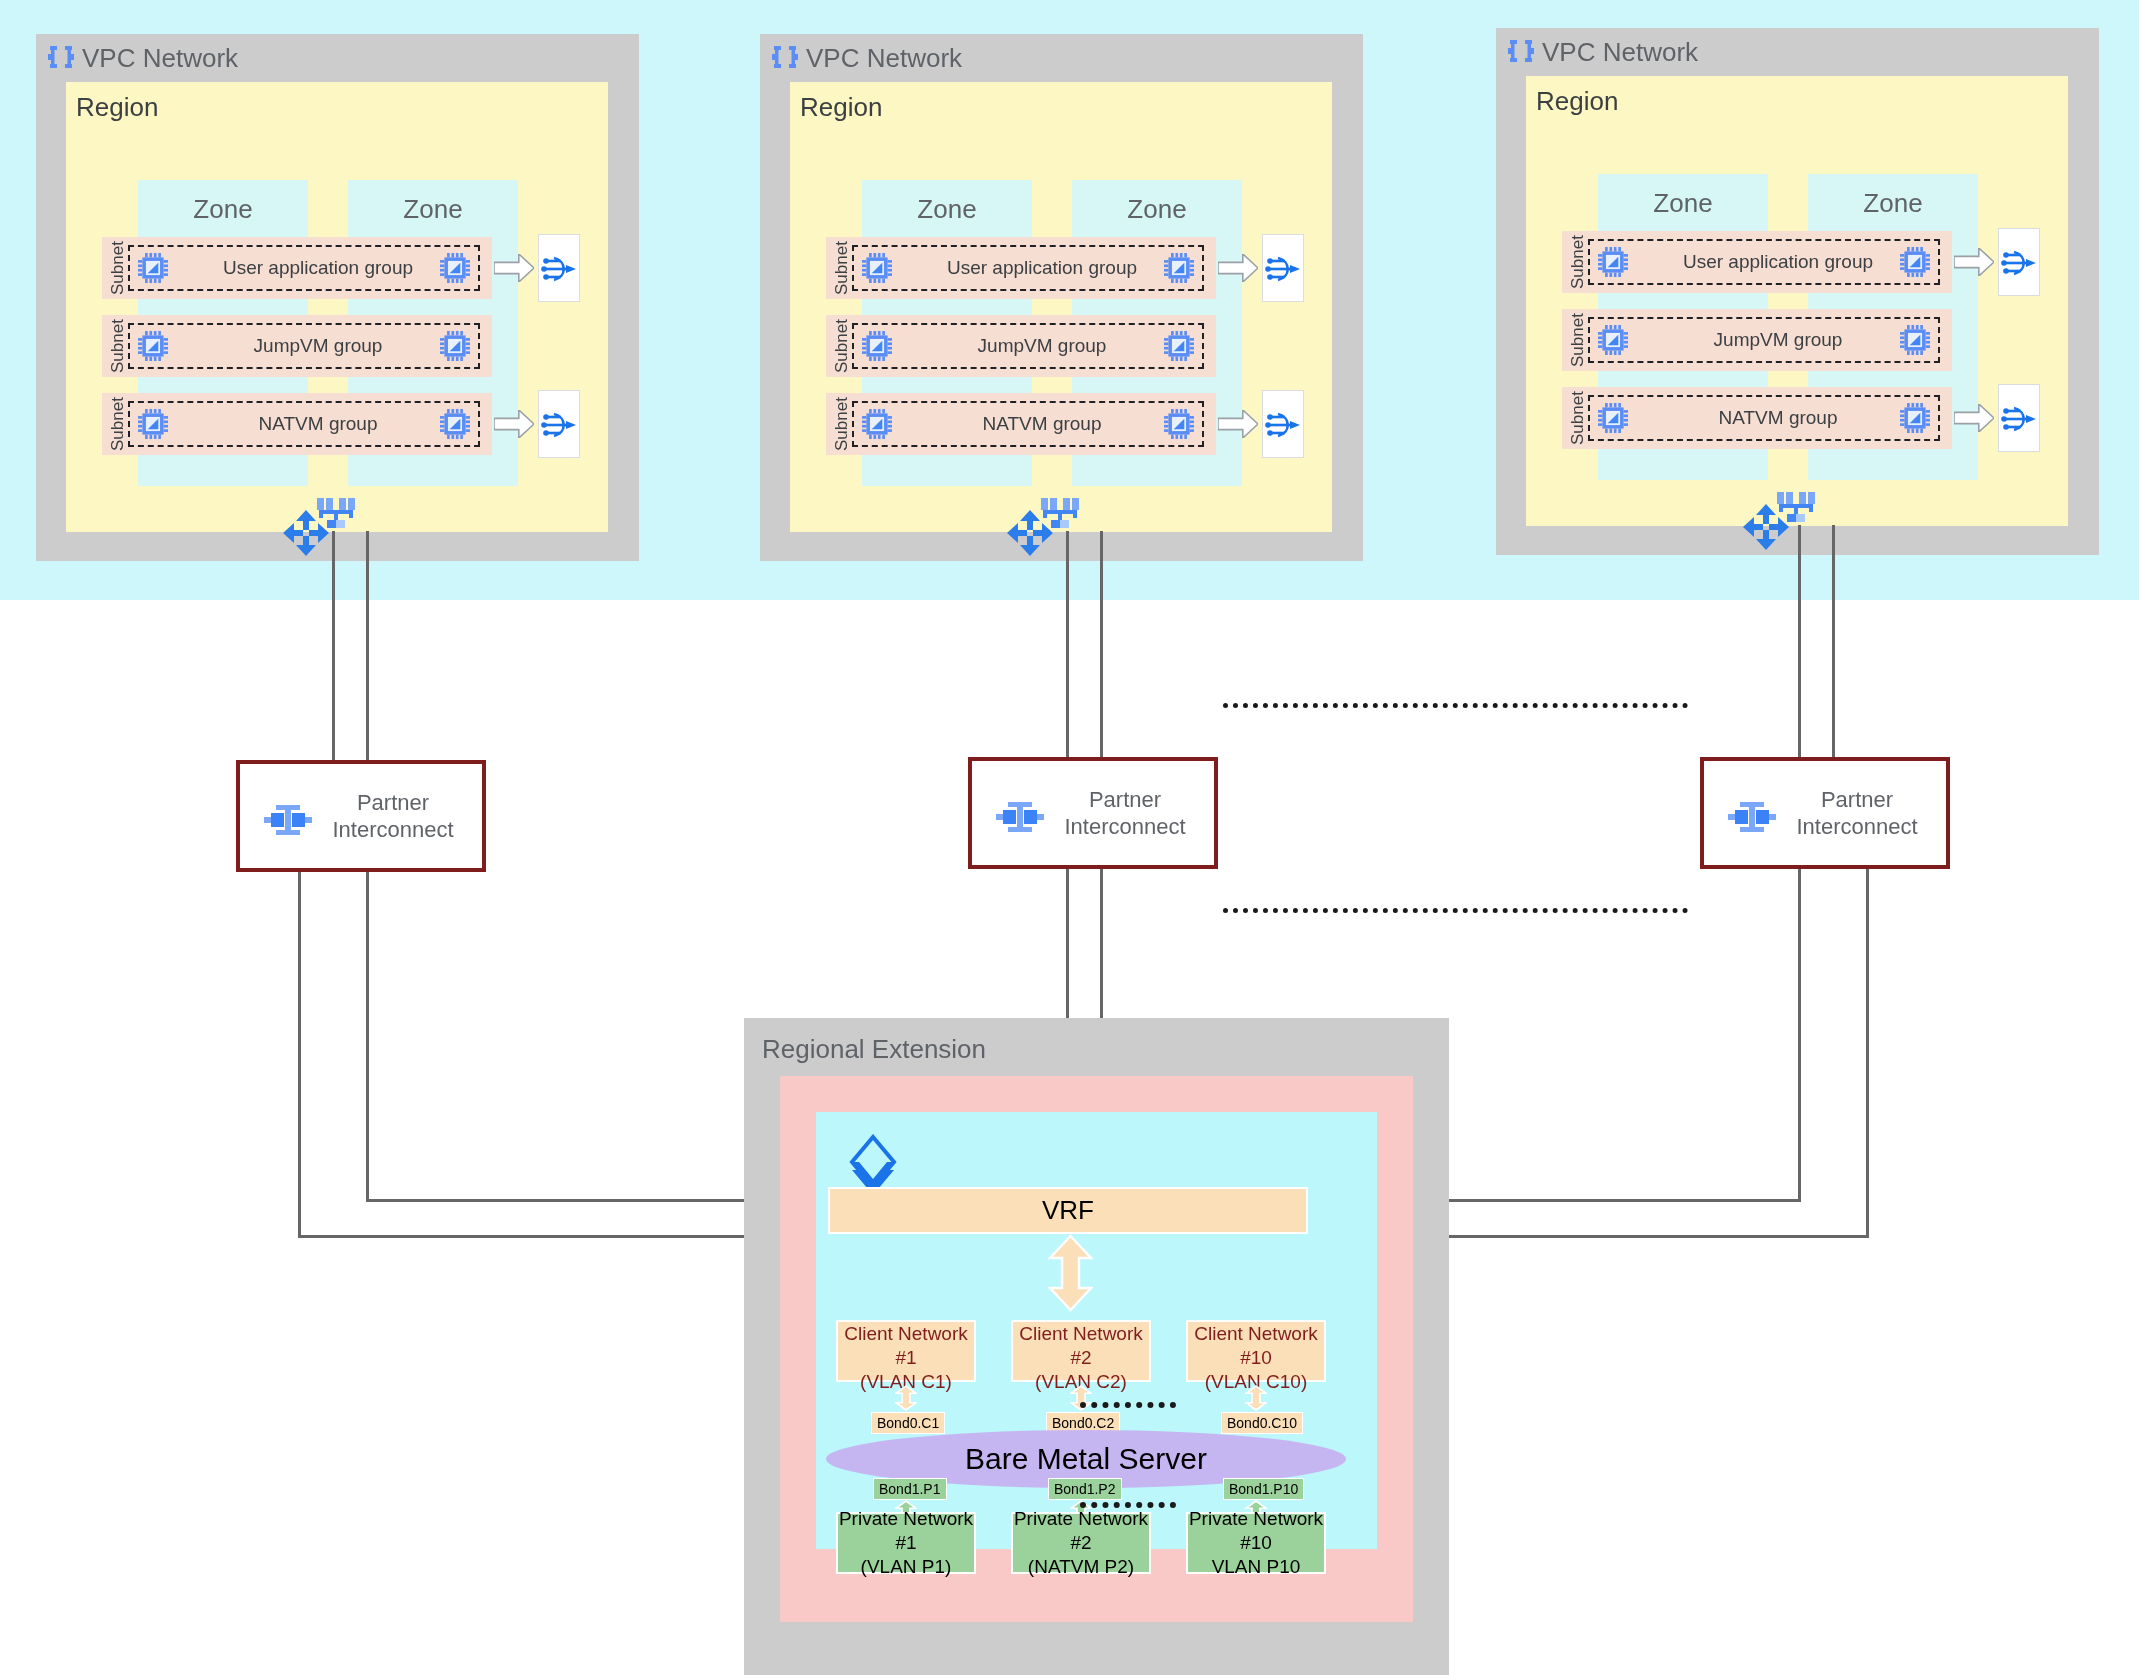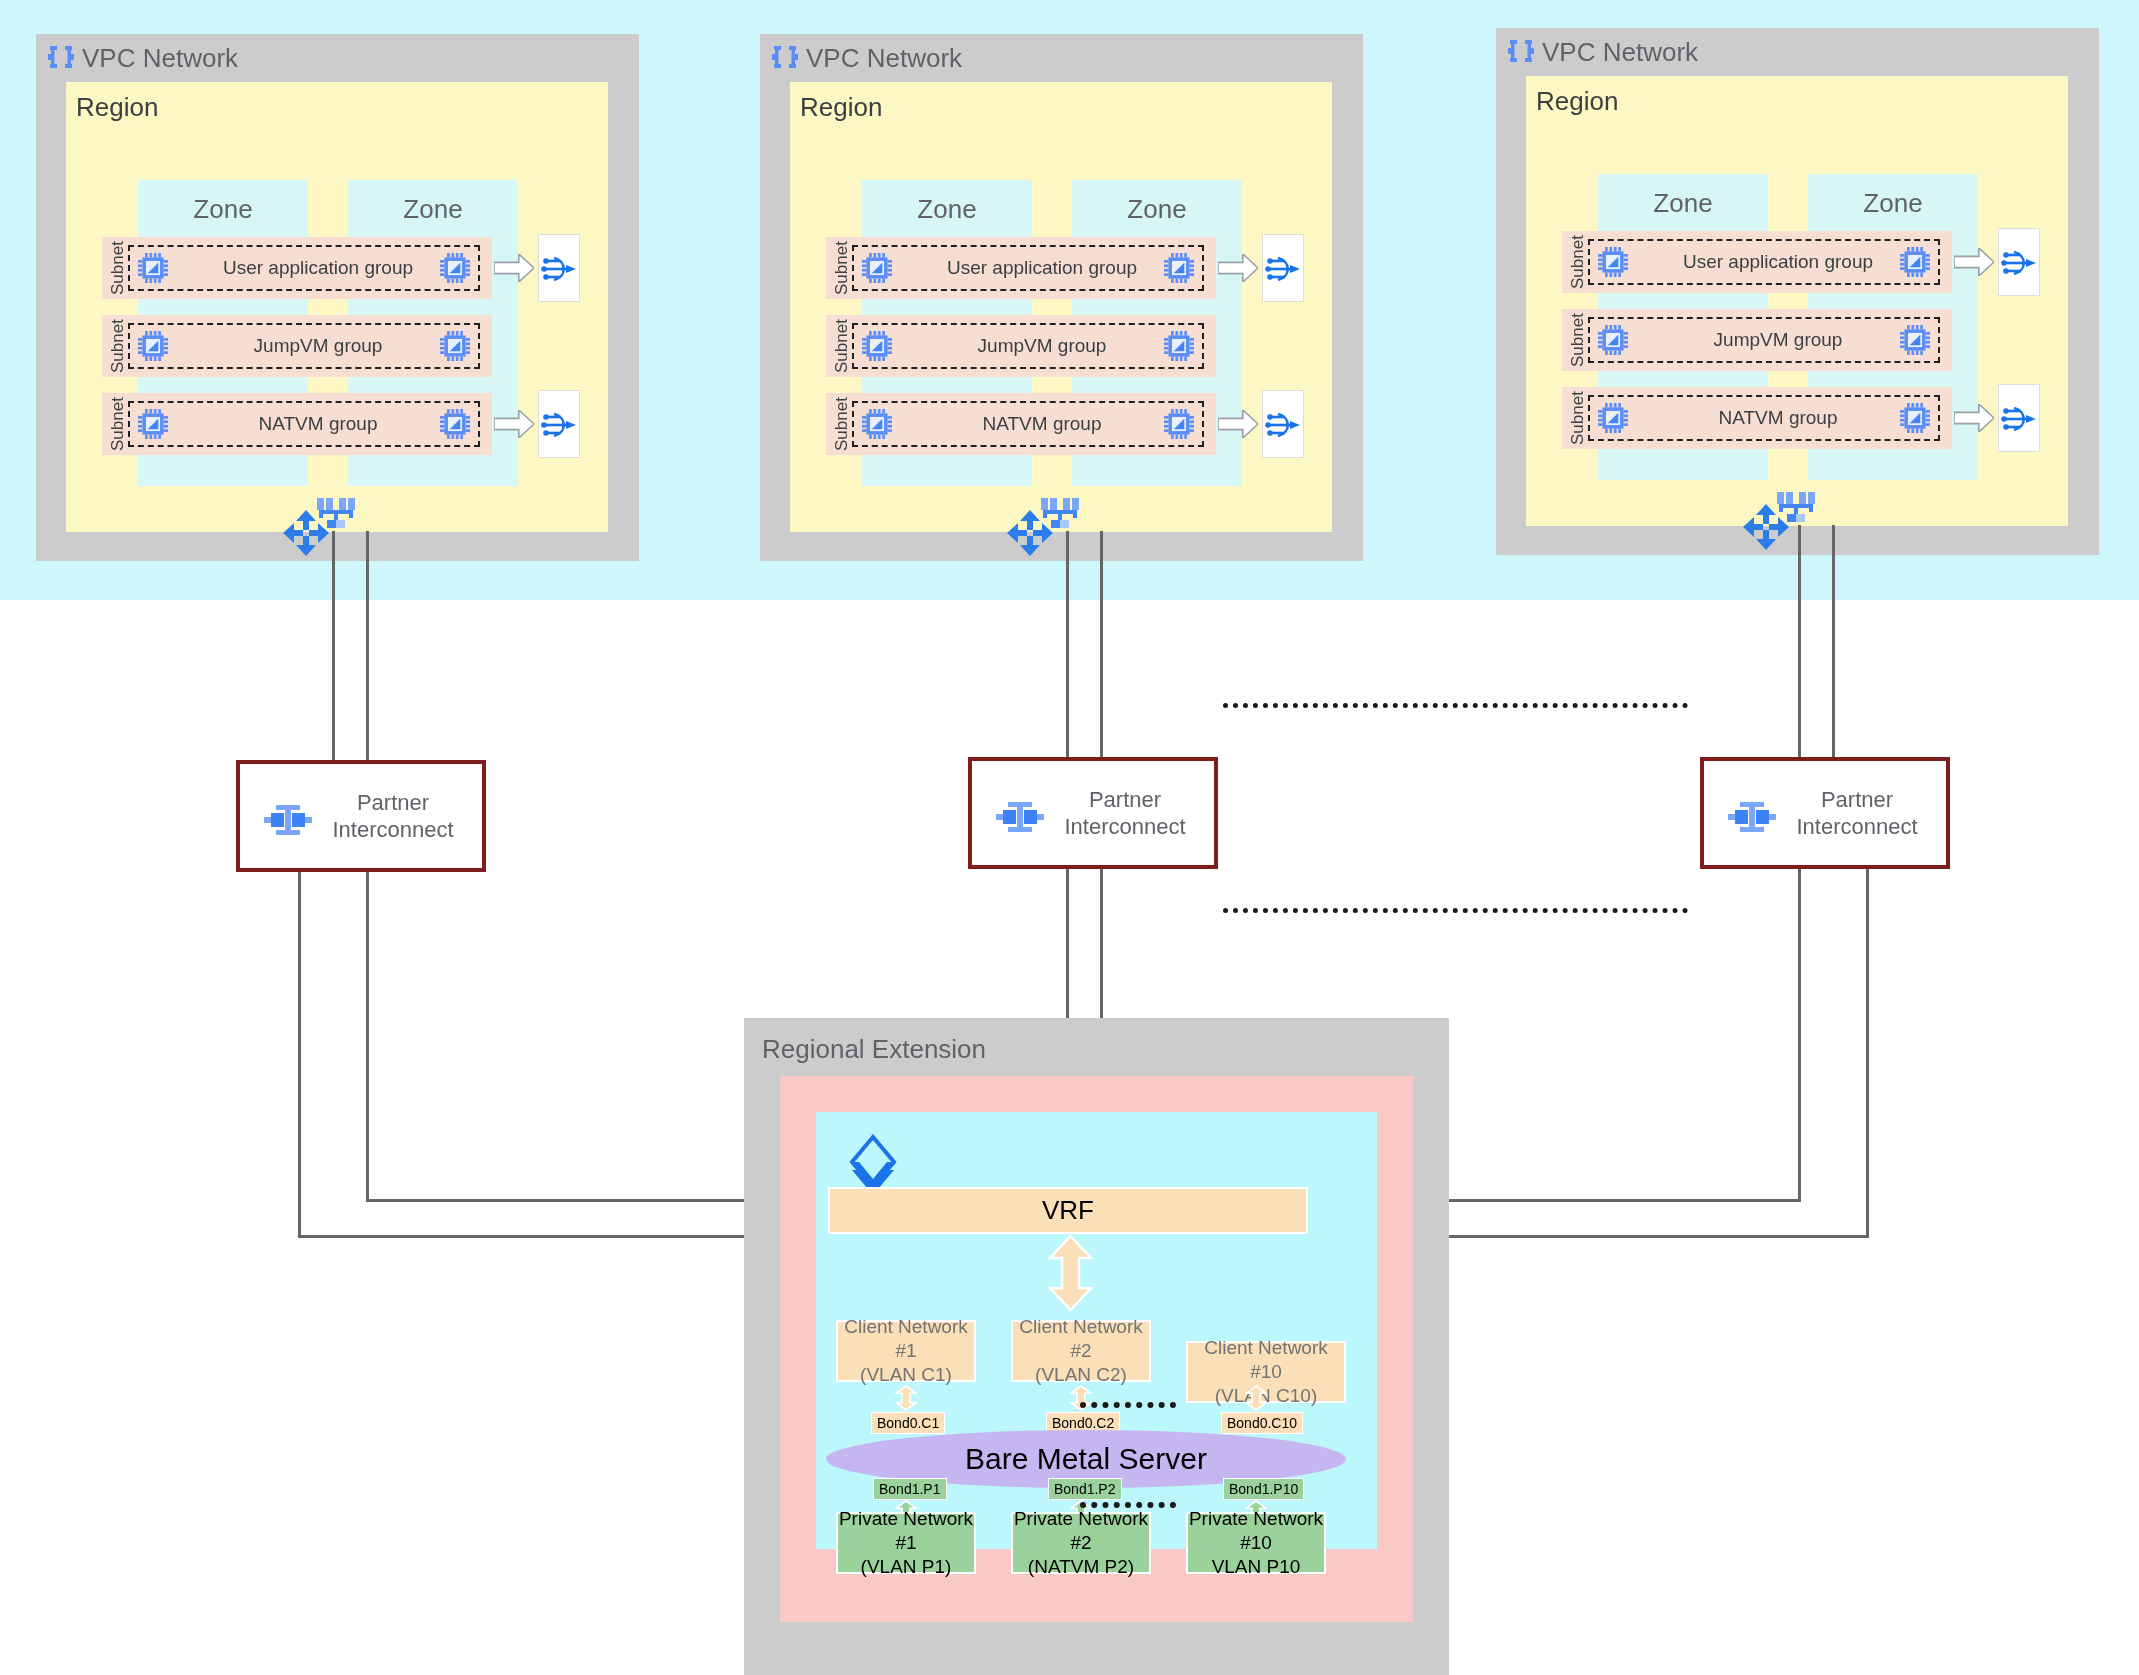--- a/index.html
+++ b/index.html
@@ -46,22 +46,22 @@
 
   
   .rex{background:#cccccc;}
   .rex-title{color:#5f6368;font-size:26px;line-height:26px;}
   .rex-pink{background:#f8c9c6;}
   .rex-cyan{background:#bbf7fb;padding-left:8px;}
 
   .vrf{background:#fbdfb8;display:flex;align-items:center;justify-content:center;
        color:#000;font-size:26px;border:2px solid #ffffff;}
 
-  .cnet{background:#fbdfb8;border:2px solid #ffffff;display:flex;align-items:center;
-        justify-content:center;text-align:center;color:#737373;font-size:19px;line-height:24px;}
+  .cnet{background:#fbdfb8;border:2px solid #ffffff;display:flex;
+        justify-content:center;text-align:center;color:#7f1d1d;font-size:19px;line-height:24px;}
   .pnet{background:#9bd29b;border:2px solid #ffffff;display:flex;align-items:center;
         justify-content:center;text-align:center;color:#000;font-size:19px;line-height:24px;}
 
   .bms{background:#c5b6f2;border-radius:50%;display:flex;align-items:center;justify-content:center;
        color:#000;font-size:30px;}
 
   .bond{font-size:14px;line-height:16px;color:#000;padding:2px 5px;white-space:nowrap;
         border:1px solid #ffffff;}
   .bond-c{background:#fbdfb8;}
   .bond-p{background:#9bd29b;}
@@ -963,21 +963,21 @@
           <div>
             <span>Client Network #2</span><br>
             <span>(VLAN C2)</span>
           </div>
         </div>
             <div class="abs" style="left:254px;top:273px;width:22px;height:26px;">
           <svg viewBox="0 0 22 26" width="22" height="26">
     <polygon points="11,1 21,8.32 14.96,8.32 14.96,17.68 21,17.68 11,25 1,17.68 7.04,17.68 7.04,8.32 1,8.32" fill="#fbdfb8" stroke="#ffffff" stroke-width="1.6"></polygon>
               </svg></div>
             <div class="abs bond bond-c" style="left:230px;top:300px;">Bond0.C2</div>
-            <div class="abs cnet" style="left:370px;top:208px;width:160px;height:62px;margin-top:21px;">
+            <div class="abs cnet" style="left:370px;top:208px;width:140px;height:62px;">
           <div>
             <span>Client Network #10</span><br>
             <span>(VLAN C10)</span>
           </div>
         </div>
             <div class="abs" style="left:429px;top:273px;width:22px;height:26px;">
           <svg viewBox="0 0 22 26" width="22" height="26">
     <polygon points="11,1 21,8.32 14.96,8.32 14.96,17.68 21,17.68 11,25 1,17.68 7.04,17.68 7.04,8.32 1,8.32" fill="#fbdfb8" stroke="#ffffff" stroke-width="1.6"></polygon>
               </svg></div>
             <div class="abs bond bond-c" style="left:405px;top:300px;">Bond0.C10</div>

